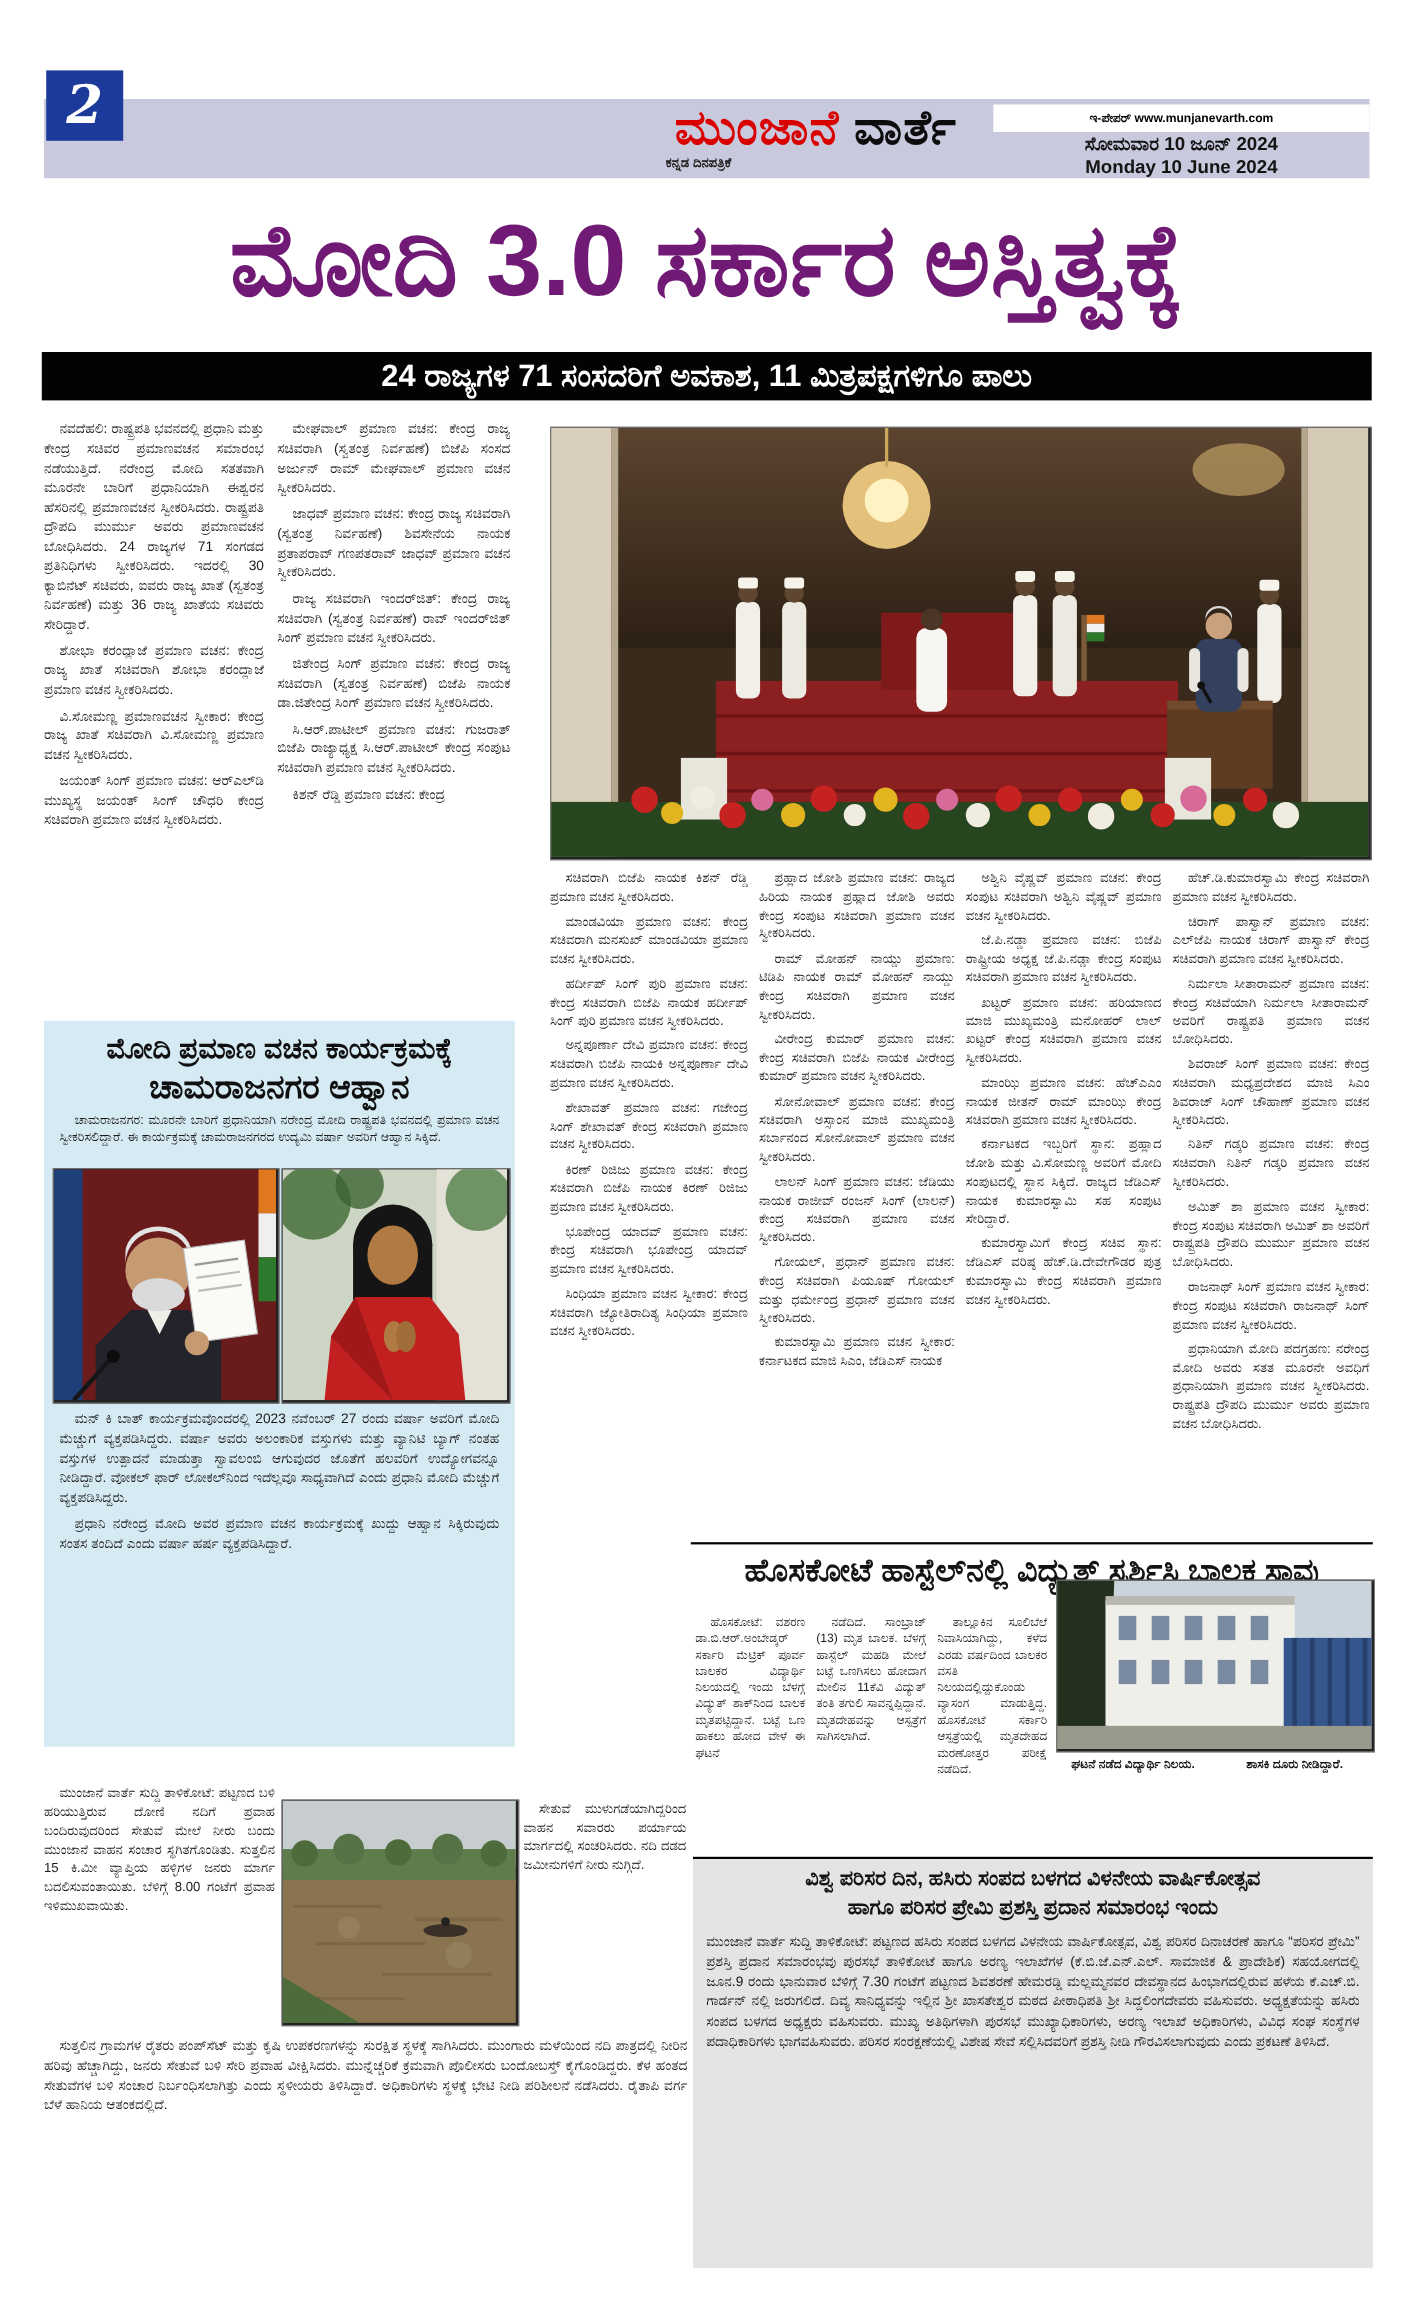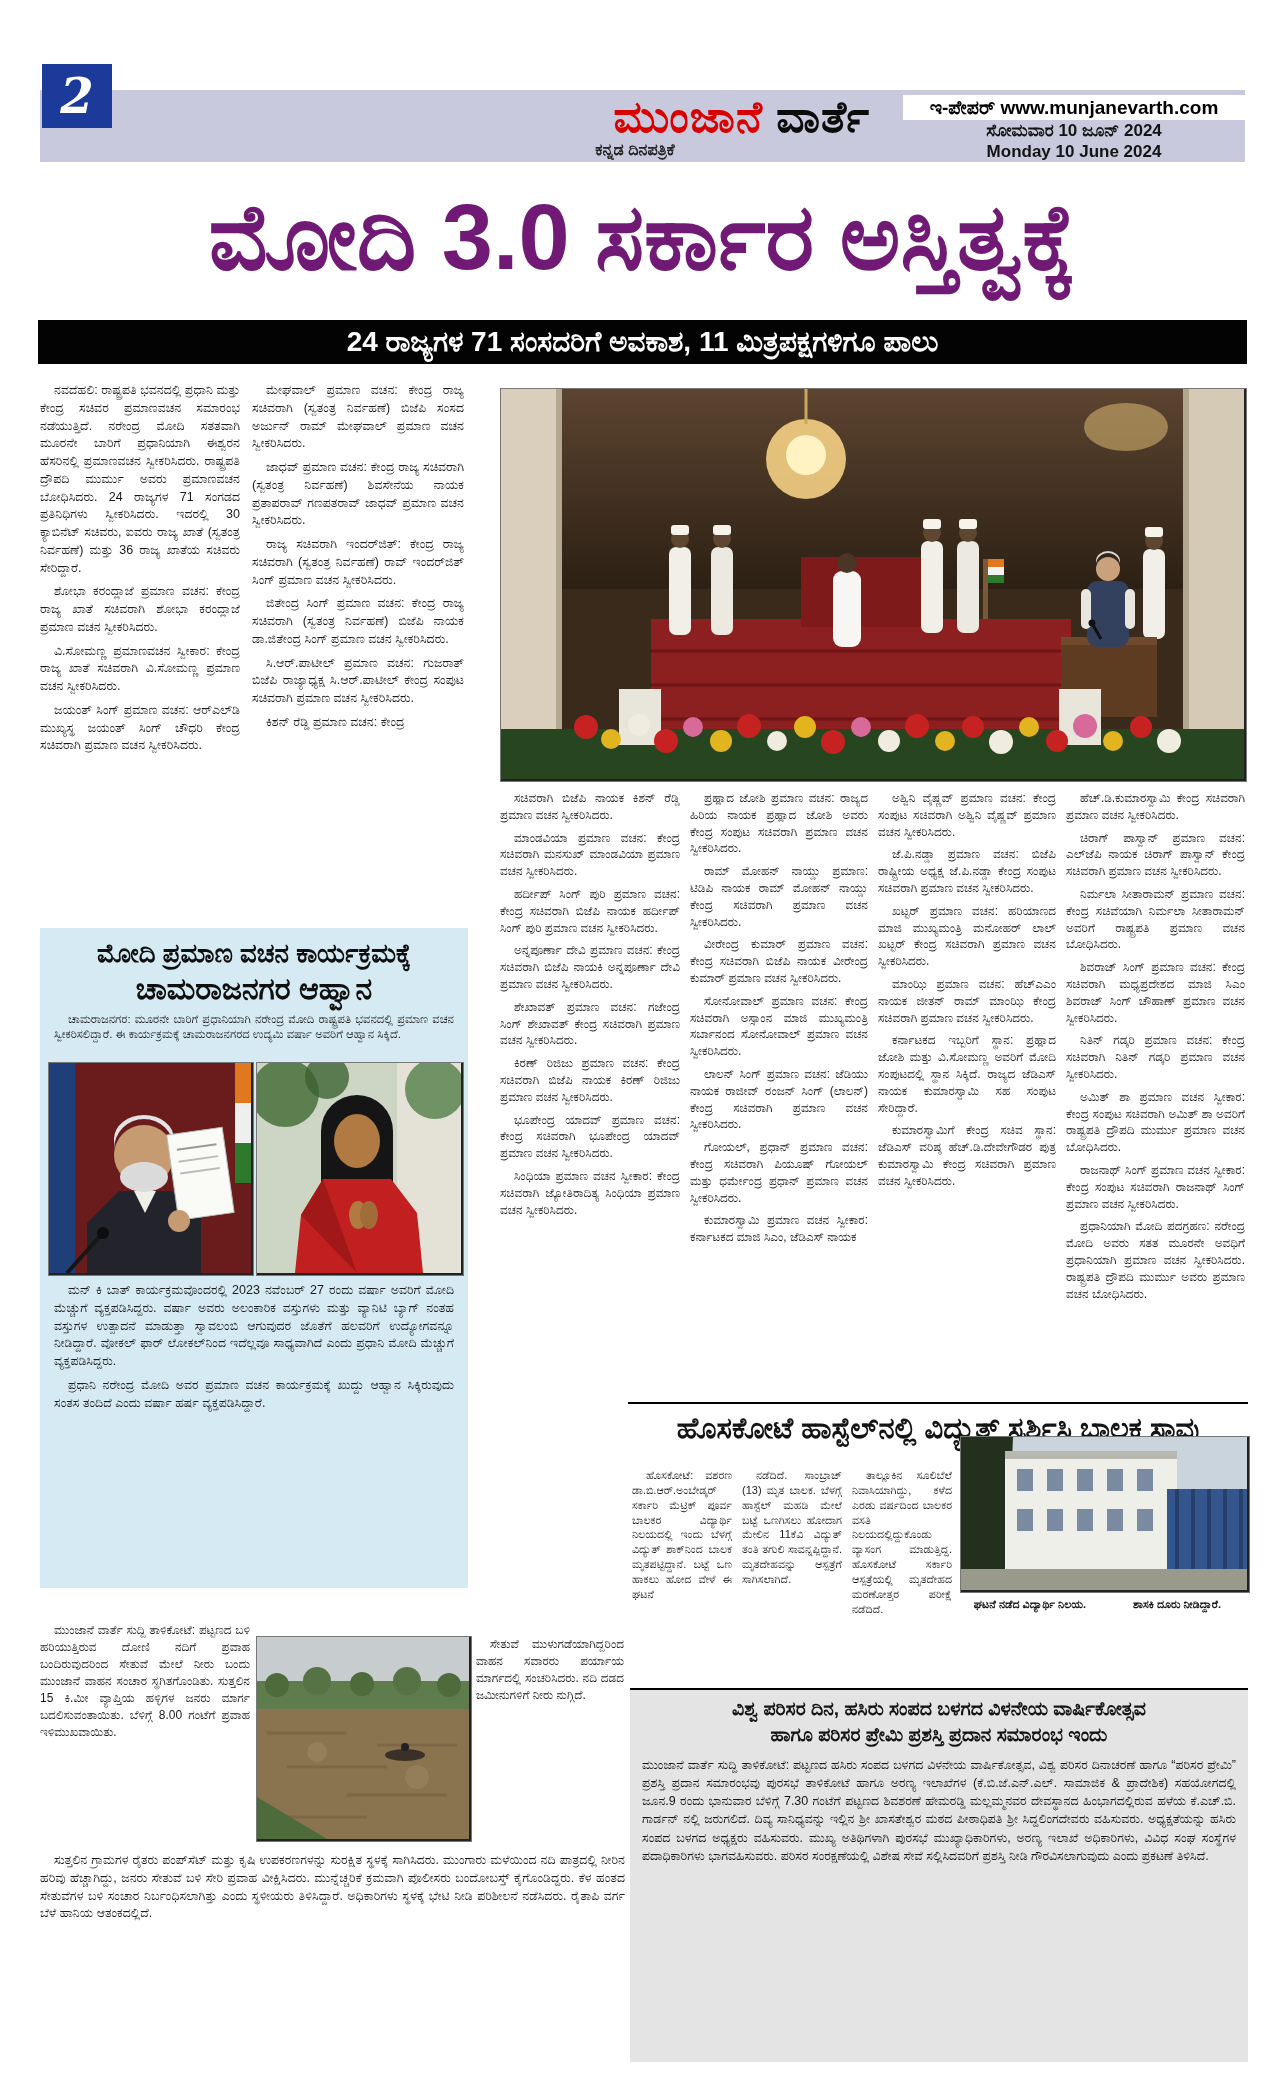--- a/index.html
+++ b/index.html
@@ -11,24 +11,24 @@
   .header-band{left:40px;top:90px;width:1205px;height:72px;background:#c9c9de;}
   .pgnum-box{left:42px;top:64px;width:70px;height:64px;background:#1c3a9a;
              display:flex;align-items:center;justify-content:center;}
   .pgnum{font-family:"DejaVu Serif",serif;font-style:italic;font-weight:bold;
          font-size:48px;color:#ffffff;line-height:1;}
   .masthead{left:400px;top:94px;width:470px;text-align:right;font-weight:bold;
             font-size:44px;line-height:1.05;letter-spacing:1px;}
   .masthead .red{color:#d90000;}
   .masthead .blk{color:#0c0c0c;}
   .masthead-sub{left:400px;top:141px;width:470px;text-align:center;
-                font-size:16px;font-weight:bold;color:#222;}
+                font-size:12px;font-weight:bold;color:#222;}
   .epaper-box{left:903px;top:95px;width:342px;height:25px;background:#ffffff;
               display:flex;align-items:center;justify-content:center;
-              font-size:19px;font-weight:bold;color:#000;}
+              font-size:11px;font-weight:bold;color:#000;}
   .date-kn{left:903px;top:121px;width:342px;text-align:center;font-size:17px;font-weight:bold;}
   .date-en{left:903px;top:142px;width:342px;text-align:center;font-size:17px;font-weight:bold;}
 
   
   .lead-headline{left:40px;top:162px;width:1205px;height:152px;text-align:center;
                  font-size:92px;font-weight:bold;color:#701a75;line-height:150px;
                  white-space:nowrap;}
   .subhead-bar{left:38px;top:320px;width:1209px;height:44px;background:#030303;
                display:flex;align-items:center;justify-content:center;}
   .subhead-text{color:#ffffff;font-size:28px;font-weight:bold;white-space:nowrap;}

